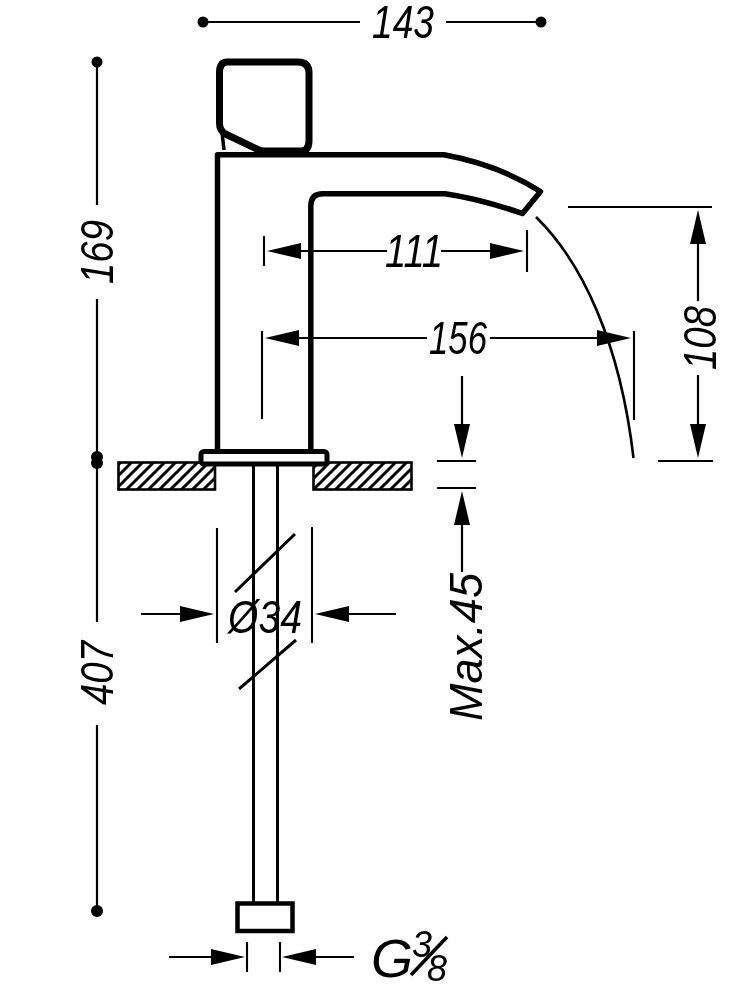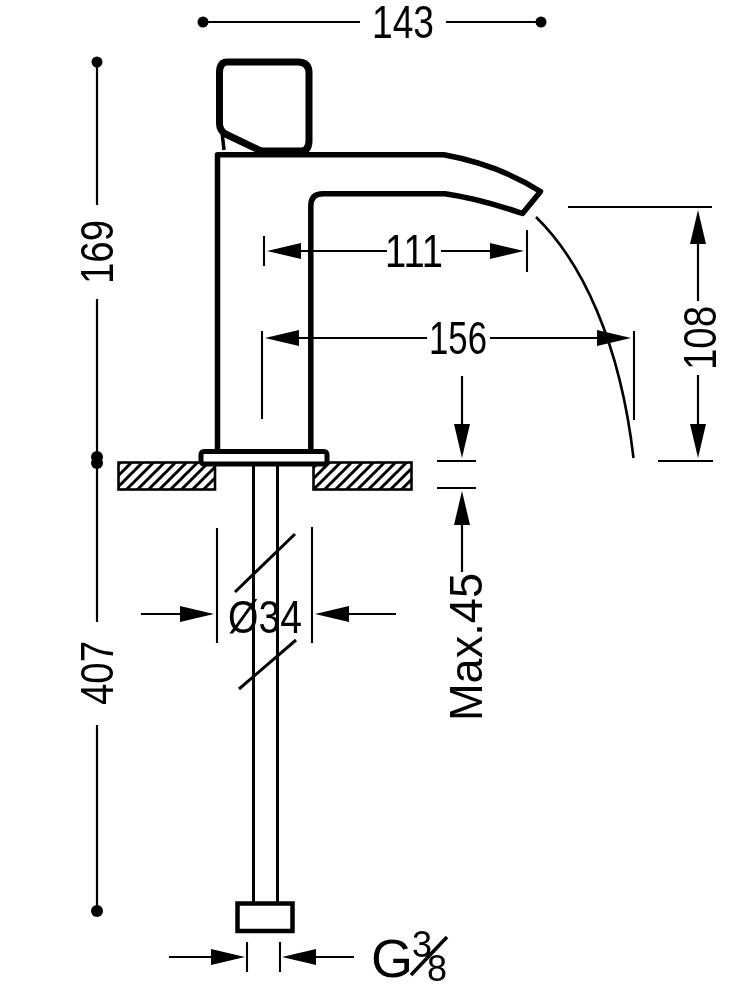--- a/index.html
+++ b/index.html
@@ -1,16 +1,16 @@
 <!DOCTYPE html>
 <html><head>
 <meta charset="utf-8">
 <style>
   html,body{margin:0;padding:0;background:#ffffff;}
-  .stage{width:736px;height:1000px;background:#ffffff;position:relative;overflow:hidden;}
+  .stage{width:736px;height:1000px;background:#ffffff;position:relative;overflow:hidden;font-style:italic;}
   svg{display:block;}
   text{font-family:"Liberation Sans","DejaVu Sans",sans-serif;fill:#000;}
   .dimtxt{font-size:46px;}
   .smalltxt{font-size:36px;}
   .bigtxt{font-size:54px;}
   .thin{stroke:#000;stroke-width:2.2;fill:none;}
   .ext{stroke:#000;stroke-width:2.1;fill:none;}
   .outline{stroke:#000;stroke-width:5.5;fill:none;stroke-linejoin:round;stroke-linecap:round;}
   .arrow{fill:#000;stroke:none;}
   .dot{fill:#000;stroke:none;}

